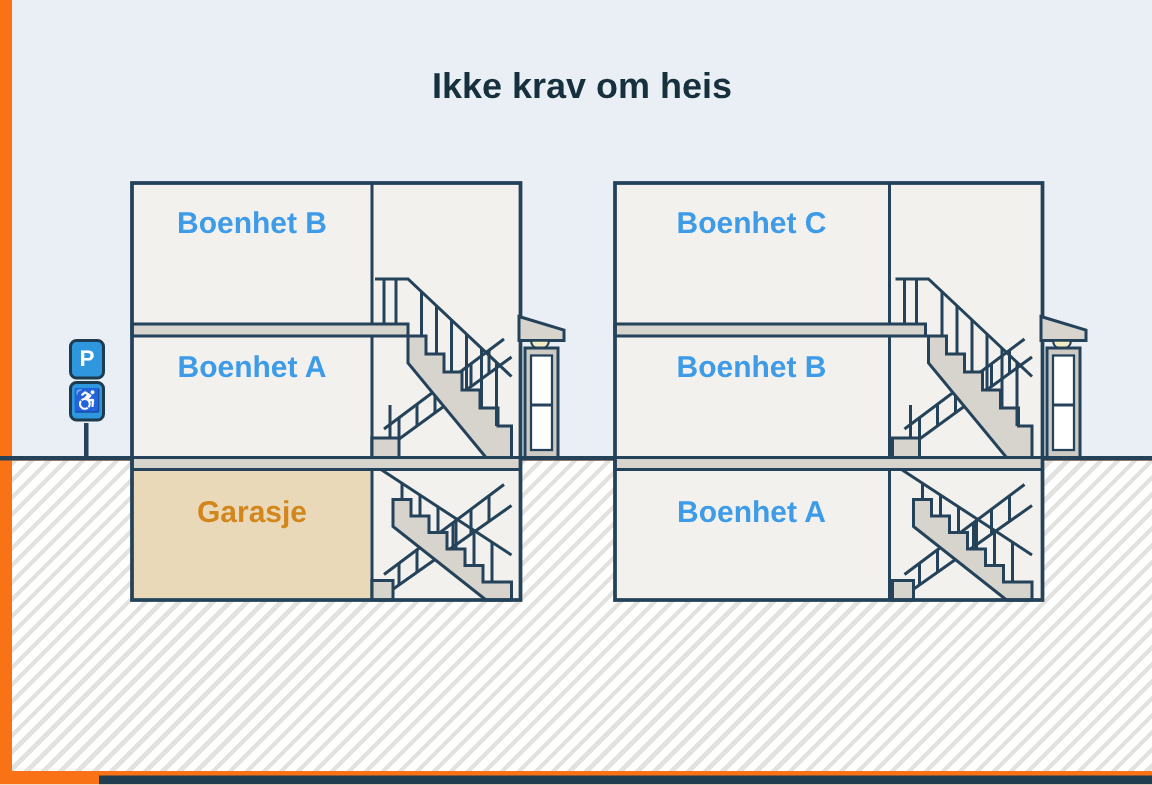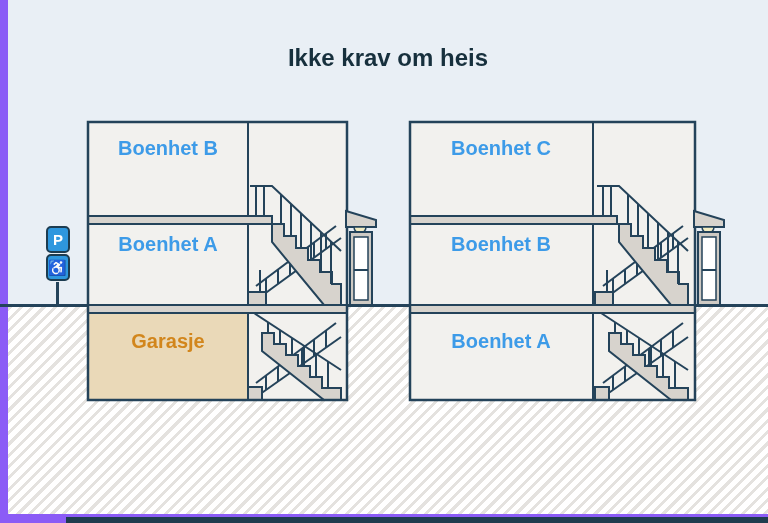--- a/index.html
+++ b/index.html
@@ -1,16 +1,16 @@
 <!DOCTYPE html>
 <html><head>
 <meta charset="utf-8">
 <style>
   html,body{margin:0;padding:0;background:#ffffff;}
-  .stage{position:relative;width:768px;height:523px;background:#8b5cf6;overflow:hidden;
+  .stage{position:relative;width:768px;height:523px;background:#f97316;overflow:hidden;
          font-family:"Liberation Sans",sans-serif;}
   .sky{position:absolute;left:8px;top:0;width:760px;height:304px;background:#e9eff5;}
   .hatch{position:absolute;left:8px;top:307px;width:760px;height:207px;
          background:repeating-linear-gradient(135deg,#e4e2df 0,#e4e2df 3px,#ffffff 3px,#ffffff 8px);}
   .groundline{position:absolute;left:0;top:304px;width:768px;height:3px;background:#24435a;}
   .title{position:absolute;left:8px;top:44px;width:760px;text-align:center;
          font-size:24px;font-weight:bold;color:#17303d;}
   svg.diagram{position:absolute;left:0;top:0;}
   svg text{font-family:"Liberation Sans",sans-serif;font-weight:600;font-size:20px;}
   .psign{position:absolute;left:46px;top:226px;width:24px;}

